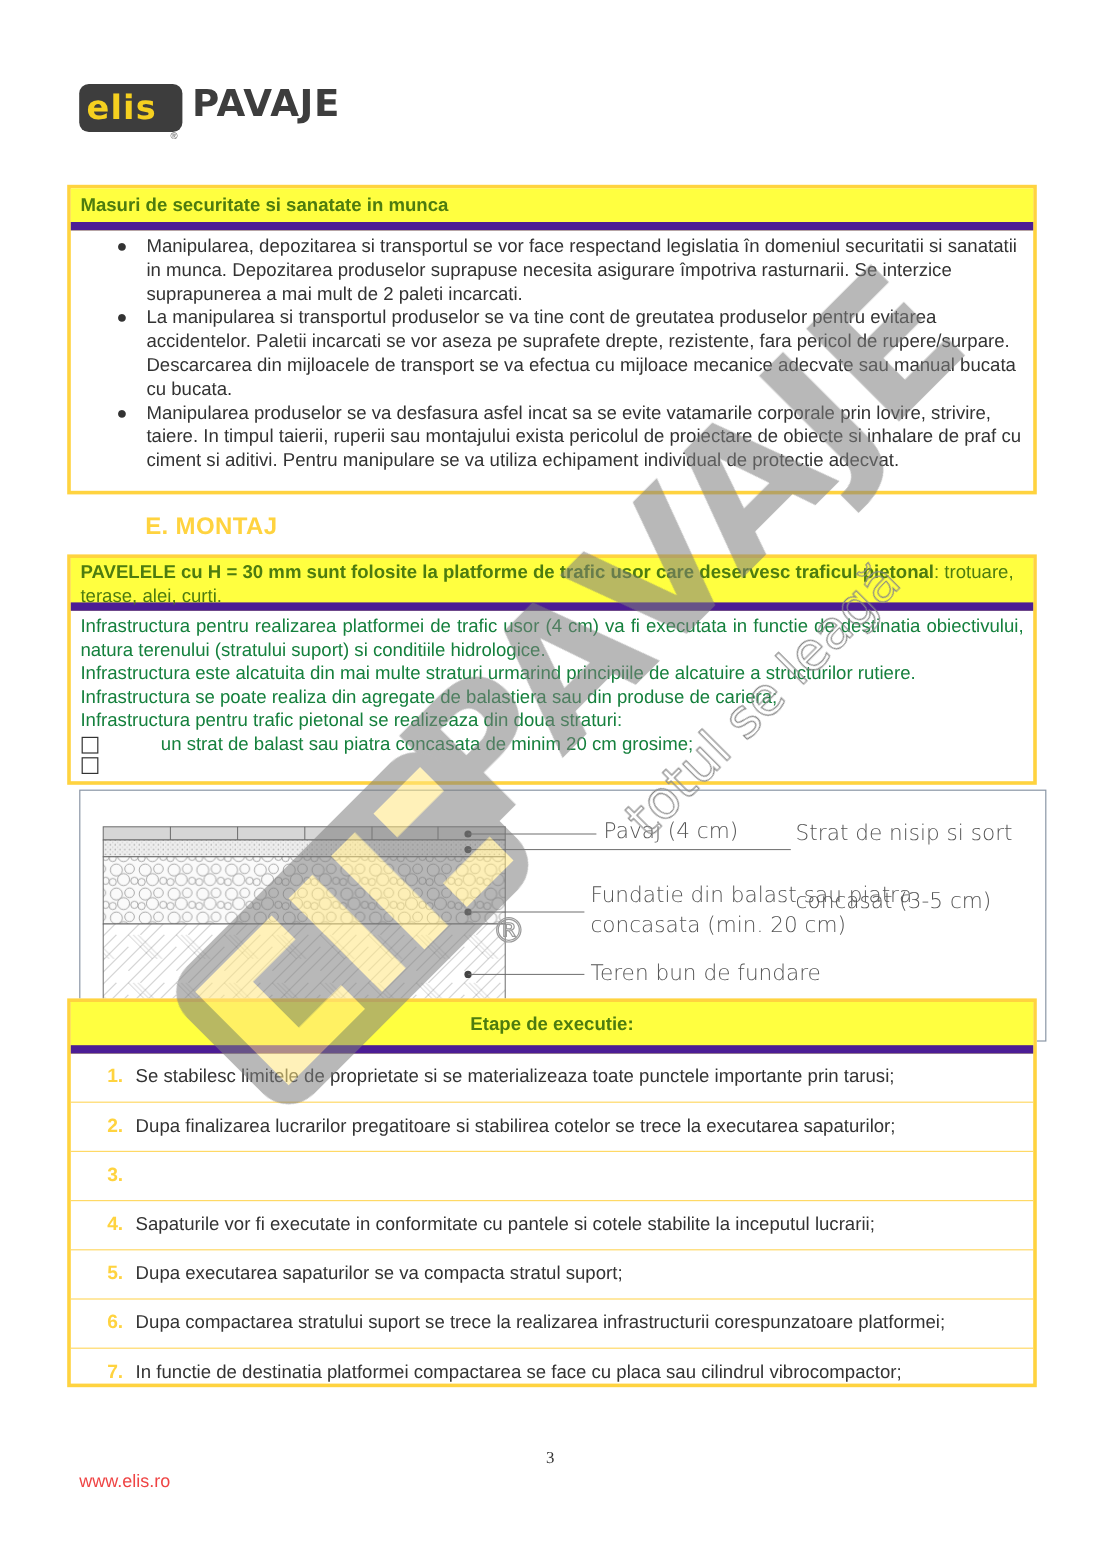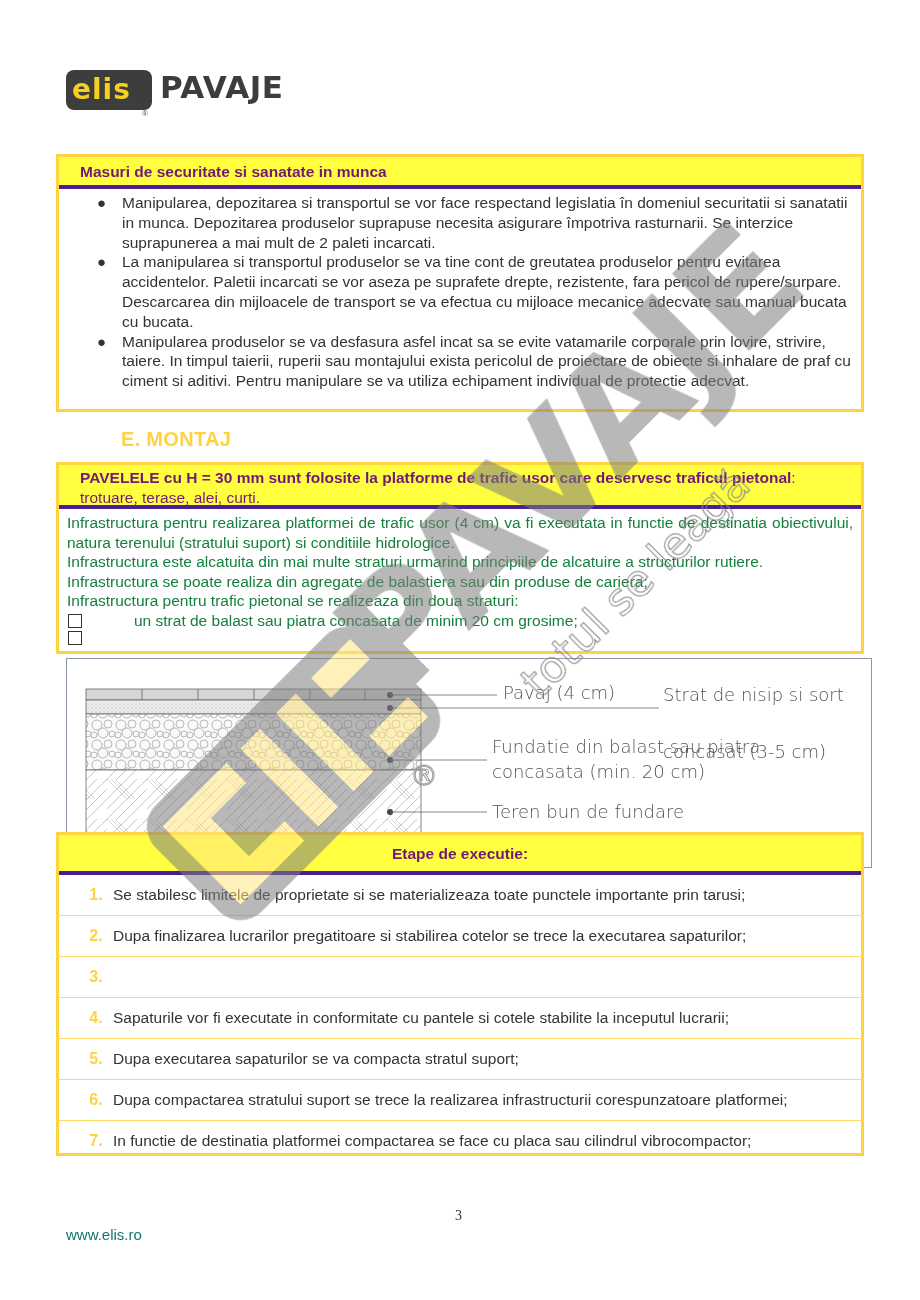--- a/index.html
+++ b/index.html
@@ -13,21 +13,21 @@
     .logo { position: absolute; left: 66px; top: 60px; height: 54px; display: flex; align-items: center; }
     .logo-mark { position: relative; width: 86px; height: 50px; }
     .logo-mark .box { position: absolute; left: 0; top: 8px; width: 86px; height: 40px; background: #3d3d3d; border-radius: 8px; }
     .logo-mark .letters { position: absolute; left: 6px; top: 14px; font-family: "DejaVu Sans", sans-serif; font-weight: bold;
       font-size: 28px; color: #f5d020; letter-spacing: 1px; line-height: 28px; }
     .logo-mark .reg { position: absolute; left: 76px; top: 47px; font-size: 8px; color: #555; }
     .logo-text { margin-left: 8px; font-family: "DejaVu Sans", sans-serif; font-weight: bold; font-size: 31px; color: #3d3d3d; letter-spacing: 0.5px; }
 
     
     .ybox { position: absolute; left: 56px; width: 802px; border: 3px solid #ffd33f; background: #fff; box-sizing: content-box; }
-    .yhead { background: #ffff40; font-size: 15.5px; color: #701a75; padding: 0 21px; border-bottom: 4px solid #4c1d95; }
+    .yhead { background: #ffff40; font-size: 15.5px; color: #4d7c0f; padding: 0 8px; border-bottom: 7px solid #4c1d95; }
     .yhead.bold { font-weight: bold; }
 
     #box-safety { top: 154px; height: 252px; }
     #box-safety .yhead { height: 28px; line-height: 30px; }
     .bullets { margin: 0; padding: 4px 0 0 0; list-style: none; }
     .bullets li { position: relative; padding-left: 63px; padding-right: 8px; font-size: 15.5px; line-height: 19.8px; color: #333; }
     .bullets li .dot { position: absolute; left: 38px; top: 0; font-size: 15px; }
 
     .section-title { position: absolute; left: 121px; top: 428px; font-size: 20px; font-weight: bold; color: #ffd33f; letter-spacing: 0.3px; text-align: center; }
 
@@ -47,21 +47,21 @@
     
     #box-steps { top: 832px; height: 318px; text-align: center; }
     #box-steps .yhead { height: 36px; line-height: 38px; font-weight: bold; font-size: 15.5px; }
     .steps { margin: 0; padding: 0; list-style: none; }
     .steps li { height: 40px; border-bottom: 1px solid #ffd966; display: flex; align-items: center; font-size: 15.5px; color: #333; }
     .steps li:last-child { border-bottom: none; }
     .steps li .num { width: 38px; padding-left: 20px; color: #ffd33f; font-weight: bold; font-size: 16px; box-sizing: content-box; }
     .steps li .num { width: 34px; }
 
     .page-num { position: absolute; left: 455px; top: 1208px; font-family: "Liberation Serif", serif; font-size: 14px; color: #333; }
-    .footer-url { position: absolute; left: 66px; top: 1226px; font-size: 15px; color: #0f766e; }
+    .footer-url { position: absolute; left: 66px; top: 1226px; font-size: 15px; color: #ef4444; }
 
     
     .watermark { position: absolute; left: 0; top: 0; width: 920px; height: 1300px; pointer-events: none; }
   </style>
 </head>
 <body>
 
 <div class="page">
 
   <div class="logo">

